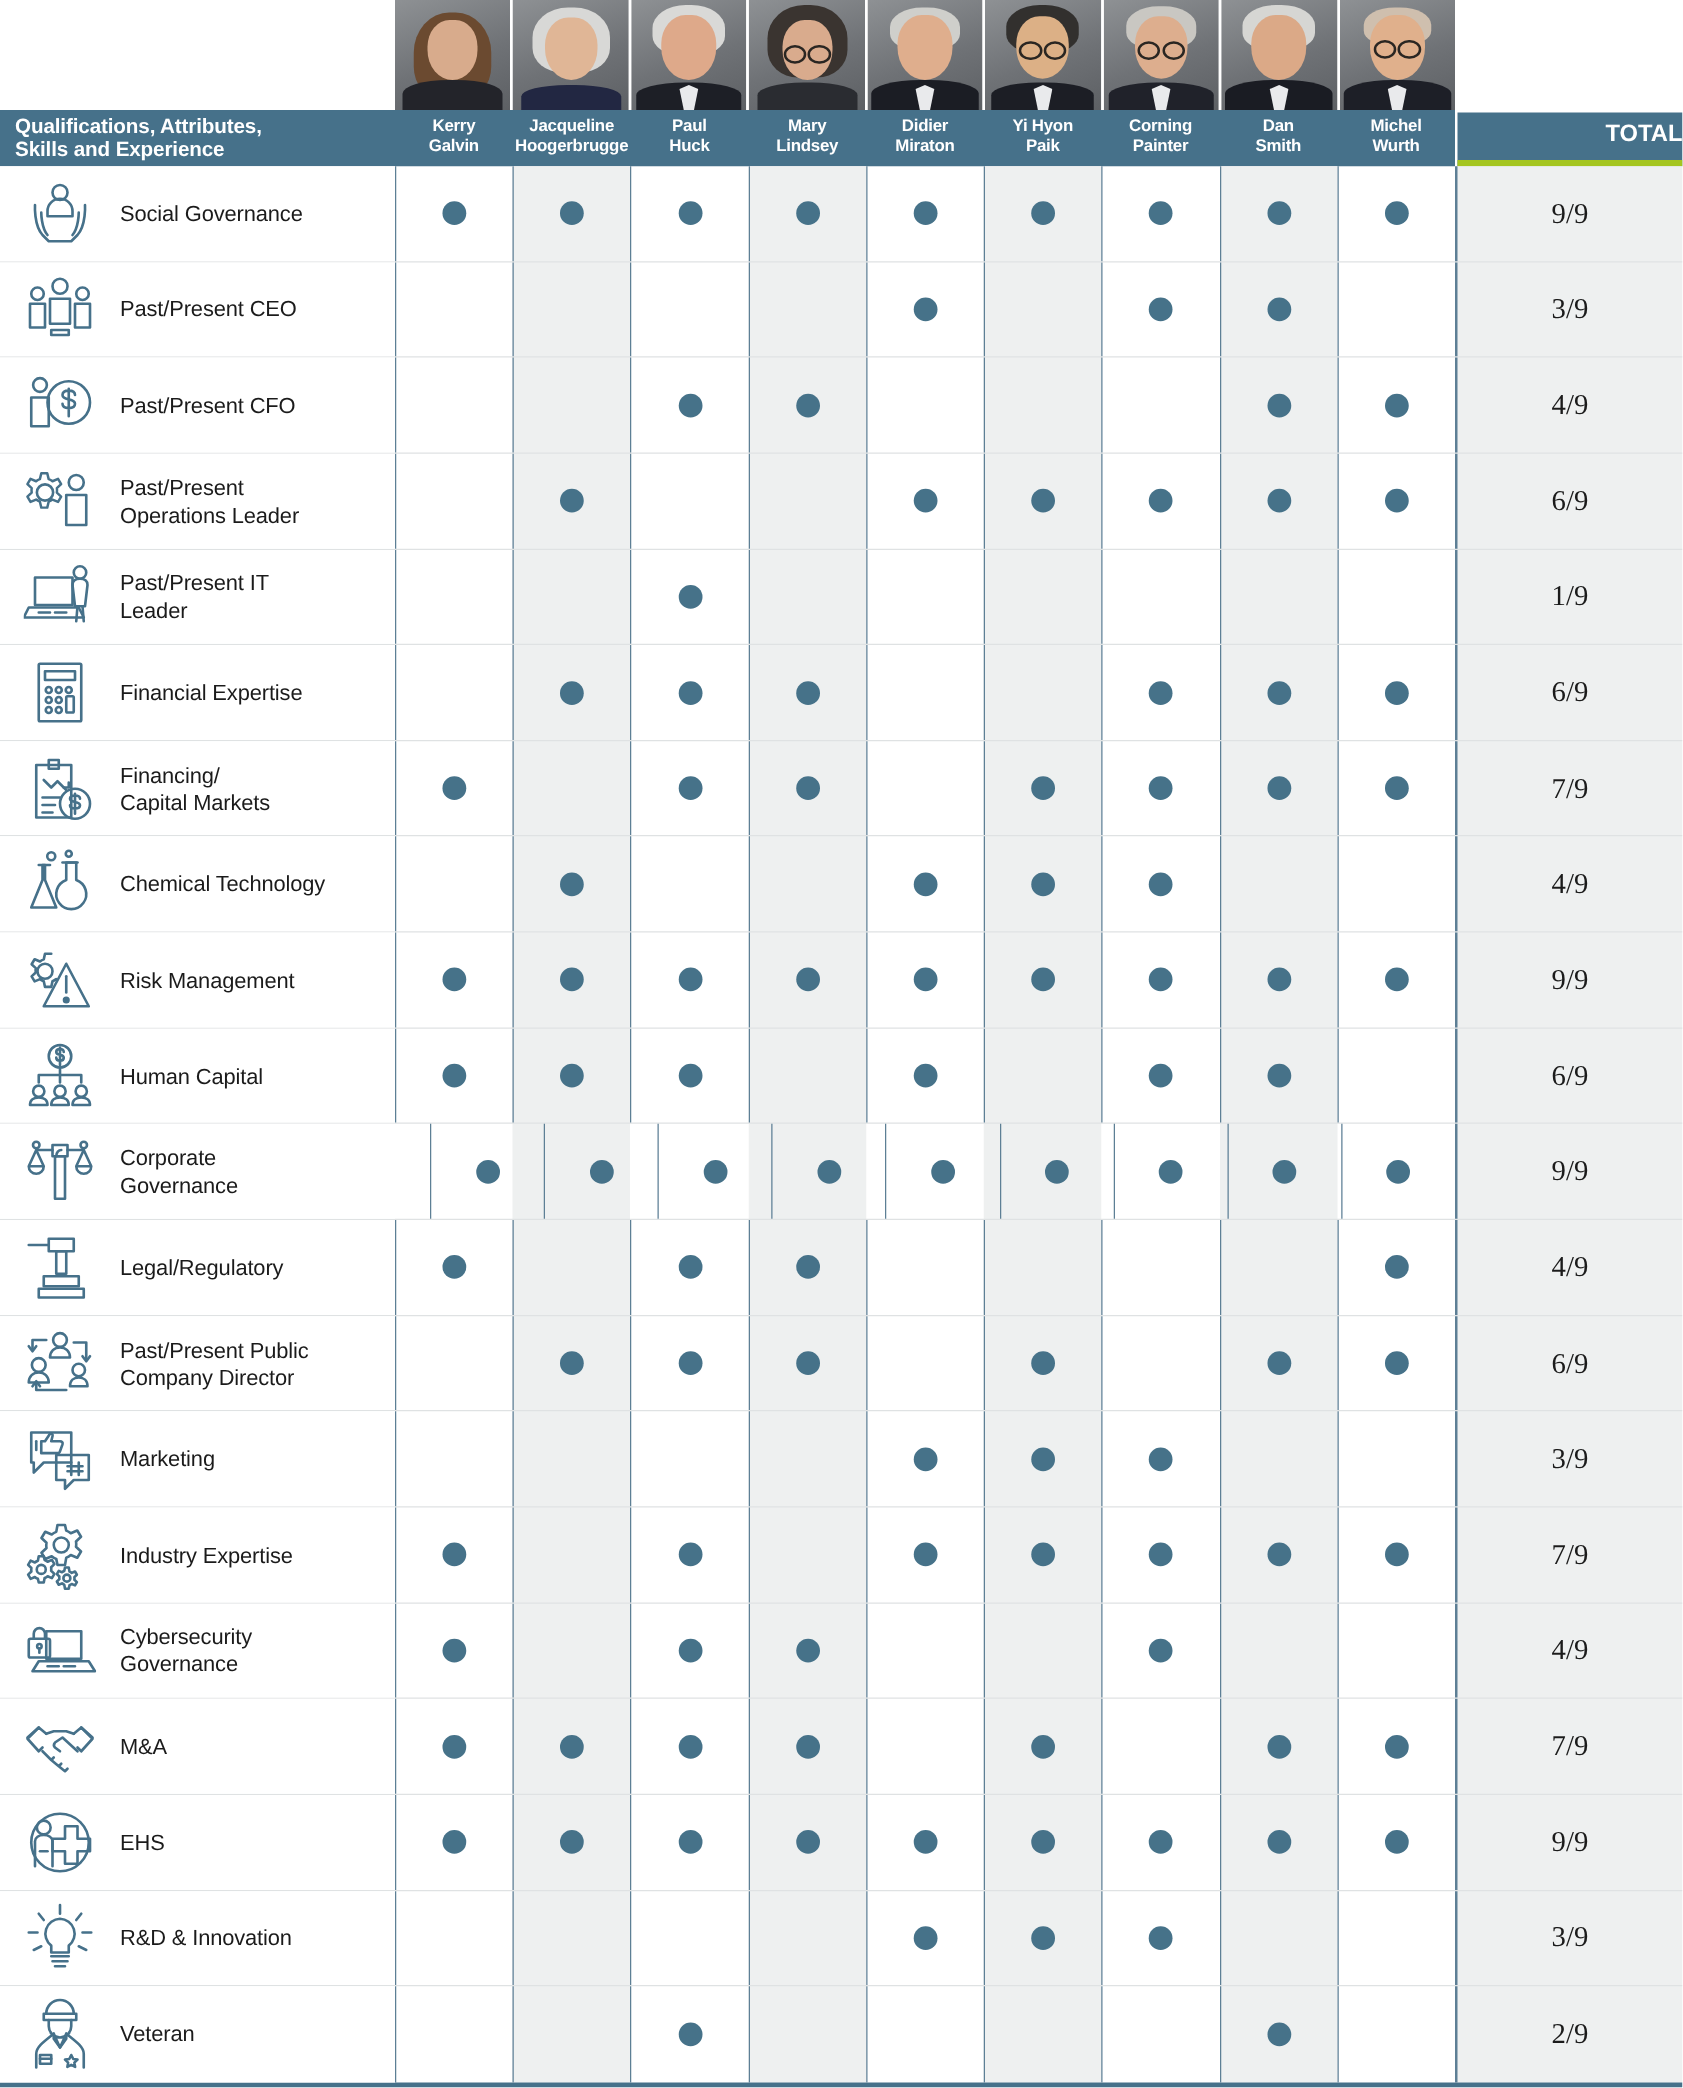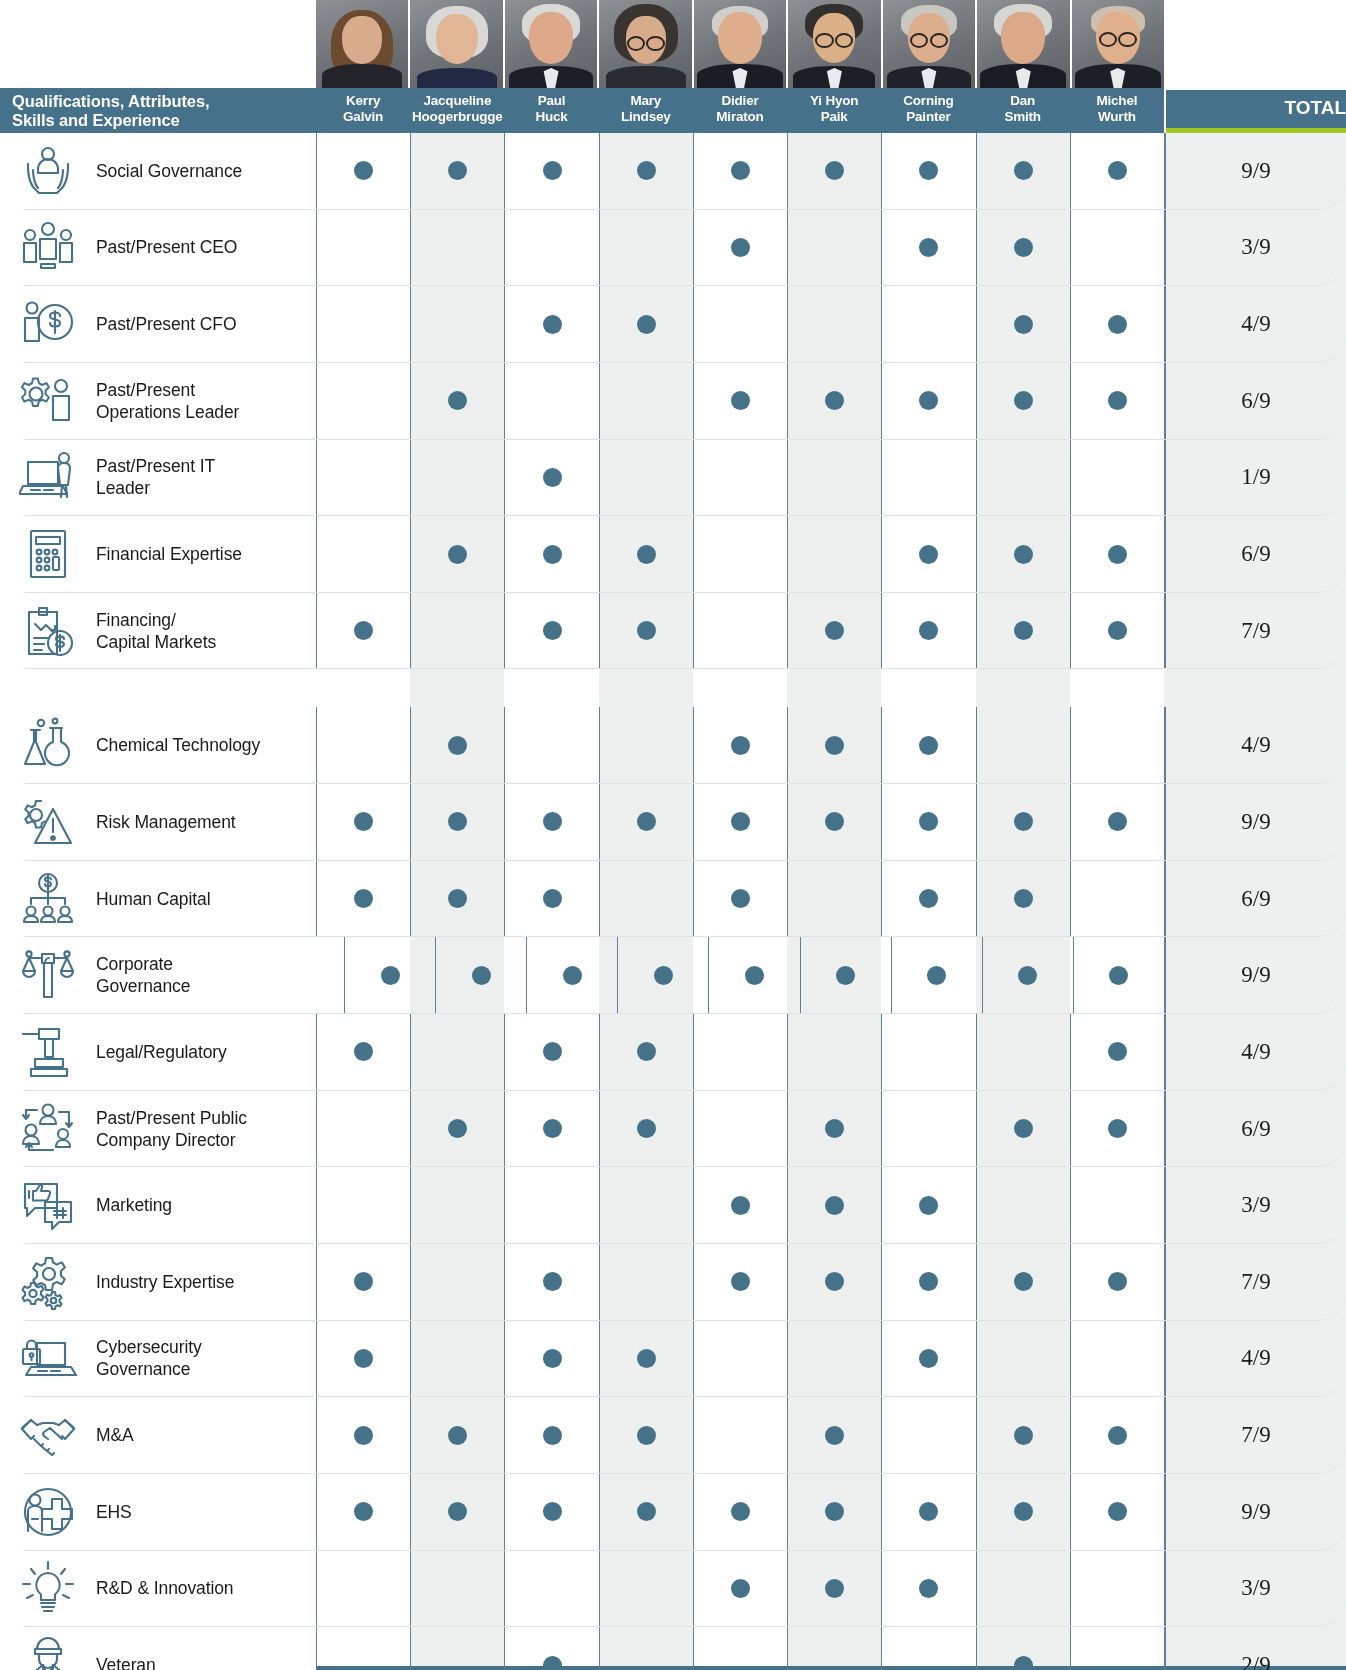--- a/index.html
+++ b/index.html
@@ -150,21 +150,20 @@
   .rows {
     position: absolute;
     left: 0; top: 0;
     width: 1346px;
   }
   .row {
     position: relative;
     display: flex;
     align-items: stretch;
     border-bottom: 1px solid #dfe2e3;
-    border-radius: 28px;
   }
   .row:last-child { border-bottom: none; }
 
   .cell-label {
     flex: 0 0 316px;
     display: flex;
     align-items: center;
     gap: 0px;
     background: #ffffff;
     position: relative;
@@ -589,21 +588,21 @@
             </div>
             <div class="cell">
               <div class="dot"></div>
             </div>
             <div class="cell">
               <div class="dot"></div>
             </div>
             <div class="cell-total">7/9</div>
           </div>
         </div>
-        <div class="row" style="height: 76.65px; margin-top: 38px;">
+        <div class="row" style="height: 76.65px;">
           <div class="cell-label">
             <div class="icon-box">
               <svg width="58" height="58" viewBox="0 0 58 58" fill="none" stroke="#46718a" stroke-width="2.1" stroke-linecap="round" stroke-linejoin="round">
                 <path d="M15 14v12L6 48h20L17 26V14z"></path>
                 <path d="M12 14h9"></path>
                 <path d="M34 12v14a12 12 0 1 0 8 0V12z"></path>
                 <path d="M31 12h12"></path>
                 <circle cx="22" cy="7" r="3.2"></circle>
                 <circle cx="36" cy="5" r="2.4"></circle>
               </svg>

